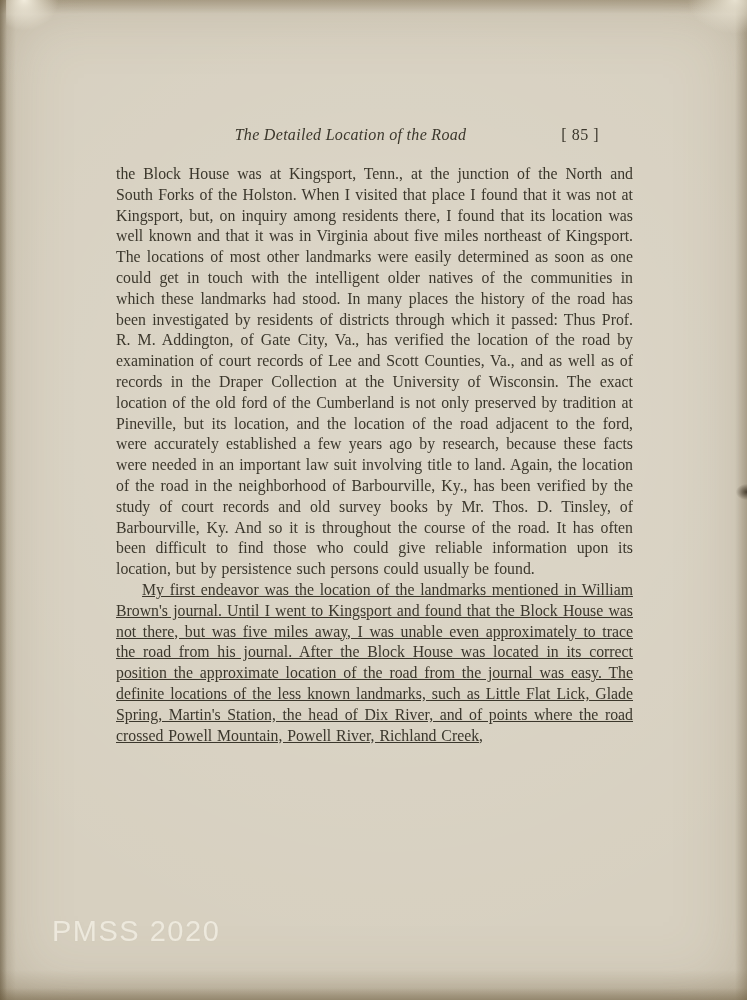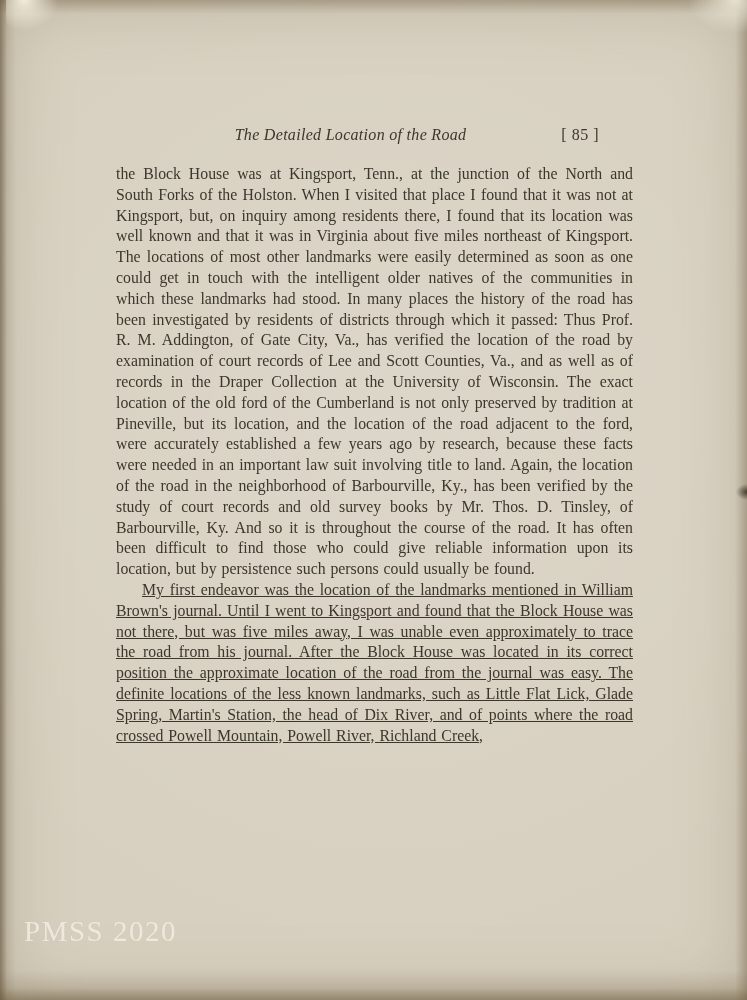--- a/index.html
+++ b/index.html
@@ -94,23 +94,23 @@
     margin: 0;
   }
   .body-text p.indent {
     text-indent: 26px;
     text-decoration: underline;
   }
 
   
   .watermark {
     position: absolute;
-    left: 24px;
+    left: 52px;
     top: 915px;
-    font-family: Liberation Serif, serif;
+    font-family: Liberation Sans, sans-serif;
     font-size: 29px;
     font-weight: 400;
     letter-spacing: 1.5px;
     color: rgba(238, 234, 222, 0.95);
     text-shadow: 0 0 1px rgba(200,195,180,0.4);
     pointer-events: none;
   }
 </style>
 </head>
 <body>

